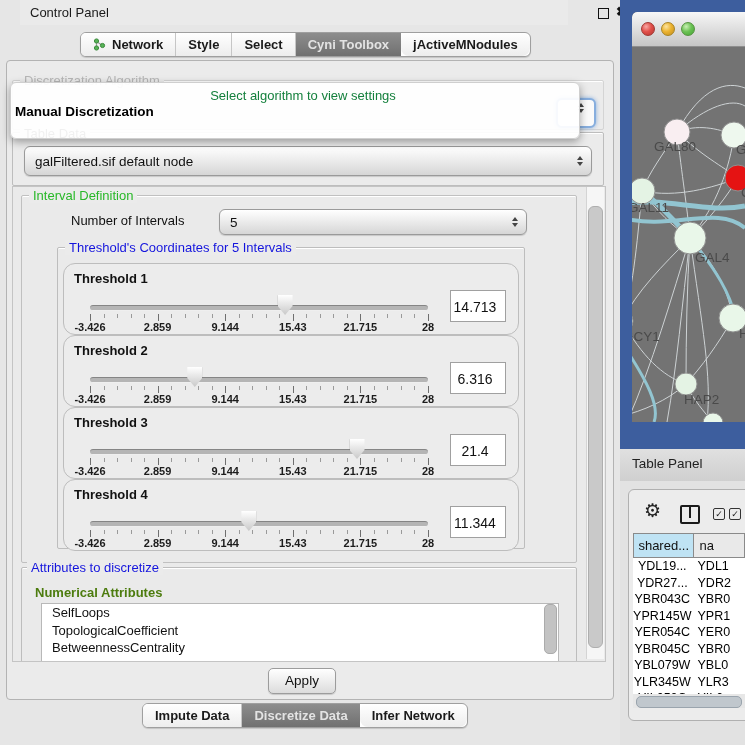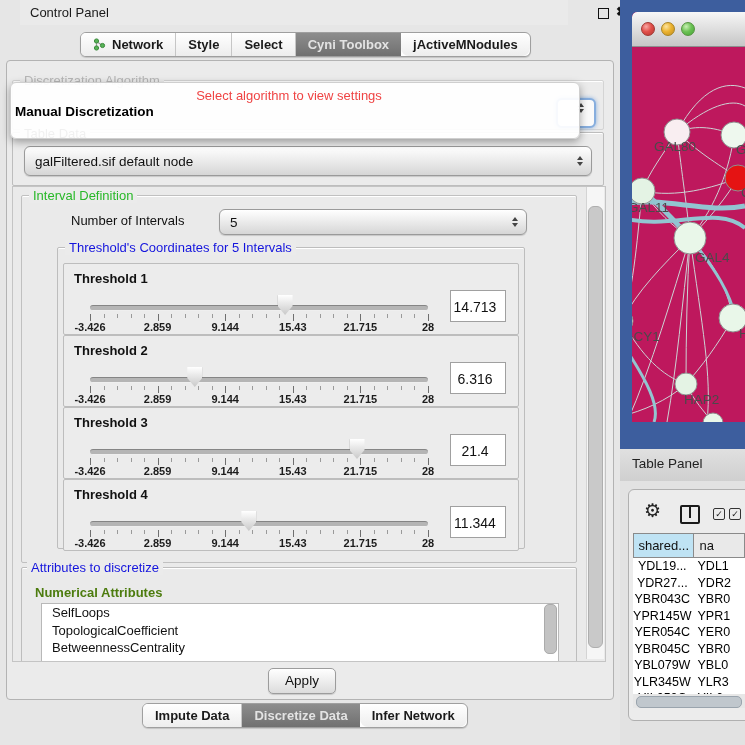--- a/index.html
+++ b/index.html
@@ -35,21 +35,21 @@
   
   .algo-group{left:12px;top:80px;width:590px;height:48px;border-color:#d4d4d4;}
   .algo-label{left:20px;top:73px;}
   .algo-combo-ghost{left:556px;top:98px;width:36px;height:26px;border:2px solid #87aede;
     border-radius:6px;background:#fafafa;box-shadow:0 0 4px #87aede;}
   .ghost-arrows{left:578px;top:103px;}
 
   
   .popup{left:10px;top:82px;width:568px;height:55px;background:rgba(255,255,255,.93);
          border:1px solid #cfcfcf;border-radius:6px;box-shadow:0 3px 8px rgba(0,0,0,.35);z-index:50;}
-  .popup-prompt{left:0;top:5px;width:556px;text-align:center;color:#ef4444;font-size:13px;}
+  .popup-prompt{left:14px;top:5px;width:556px;text-align:center;color:#15803d;font-size:13px;}
   .popup-opt1{left:4px;top:21px;font-weight:bold;font-size:13.5px;color:#000;}
   .popup-opt2{left:4px;top:38px;font-size:13.5px;color:#000;}
 
   
   .tabledata-group{left:12px;top:132px;width:590px;height:52px;}
   .tabledata-label{left:20px;top:126px;color:#333;}
   .combo{position:absolute;border:1px solid #9a9a9a;border-radius:6px;
          background:linear-gradient(#ffffff,#d6d6d6);box-shadow:0 1px 1px rgba(0,0,0,.15);
          display:flex;align-items:center;padding:0 10px;font-size:13.5px;color:#111;}
   .combo .spin{position:absolute;right:8px;top:50%;transform:translateY(-50%);
@@ -65,21 +65,21 @@
   .vscroll-thumb{left:588px;top:206px;width:13px;height:440px;border-radius:6px;
                  background:#c9c9c9;border:1px solid #aeaeae;}
 
   .interval-group{left:8px;top:8px;width:554px;height:366px;border-color:#c0c0c0;}
   .intervals-label{left:58px;top:26px;font-weight:normal;color:#111;}
   .intervals-spinner{left:206px;top:22px;width:286px;height:24px;}
   .thr-group{left:44px;top:60px;width:466px;height:300px;}
   .thr-group-label{left:52px;top:53px;}
 
   .thr-box{position:absolute;left:50px;width:454px;height:70px;background:#ececec;
-           border:1px solid #bdbdbd;border-radius:2px;}
+           border:1px solid #bdbdbd;border-radius:12px;}
   .thr-label{position:absolute;left:10px;top:7px;font-weight:bold;font-size:13px;color:#111;}
   .track{position:absolute;left:26px;top:41px;width:338px;height:4px;border-radius:3px;
          background:#b5b5b5;border-top:1px solid #858585;border-bottom:1px solid #efefef;}
   .thumb{position:absolute;top:31px;width:15px;height:20px;
          background:linear-gradient(#ffffff,#c9c9c9);
          clip-path:polygon(0 0,100% 0,100% 55%,50% 100%,0 55%);
          filter:drop-shadow(0 0 1px #777);}
   .ticks-minor{position:absolute;left:26px;top:50px;width:338px;height:4px;
       background-image:repeating-linear-gradient(to right,#9a9a9a 0 1px,transparent 1px 4%);
       border-right:1px solid #9a9a9a;}
@@ -97,21 +97,21 @@
   .attr-list{left:28px;top:416px;width:516px;height:120px;background:#fff;border:1px solid #b8b8b8;overflow:hidden;}
   .attr-item{padding:1px 0 1px 10px;font-size:13px;color:#111;line-height:15.5px;}
   .attr-scroll{left:531px;top:417px;width:11px;height:48px;border-radius:5px;background:#c3c3c3;border:1px solid #ababab;}
 
   .apply-btn{left:268px;top:668px;width:66px;height:24px;border:1px solid #9c9c9c;border-radius:5px;
              background:linear-gradient(#ffffff,#dcdcdc);text-align:center;line-height:23px;
              font-size:13.5px;color:#111;box-shadow:0 1px 1px rgba(0,0,0,.15);}
 
   
   .blue-bg{left:620px;top:0;width:125px;height:449px;background:#3d5e9e;}
-  .net-window{left:632px;top:12px;width:113px;height:410px;background:#be185d;border-top-left-radius:5px;overflow:hidden;}
+  .net-window{left:632px;top:12px;width:113px;height:410px;background:#737373;border-top-left-radius:5px;overflow:hidden;}
   .net-titlebar{left:0;top:0;width:113px;height:34px;background:linear-gradient(#f7f7f7,#c6c6c6);
                 border-bottom:1px solid #8e8e8e;border-top-left-radius:5px;}
   .tl{position:absolute;top:10px;width:14px;height:14px;border-radius:50%;box-sizing:border-box;}
   .tl-red{left:9px;background:radial-gradient(circle at 35% 30%,#f props,#e2504a 40%,#c03a35);background:radial-gradient(circle at 35% 30%,#f7a8a4,#e2504a 45%,#b33530);border:1px solid #a03732;}
   .tl-yellow{left:29px;background:radial-gradient(circle at 35% 30%,#fbe3a0,#ecb32f 45%,#c08c22);border:1px solid #a98422;}
   .tl-green{left:49px;background:radial-gradient(circle at 35% 30%,#c9efb4,#6cc254 45%,#43a336);border:1px solid #55933f;}
   .net-canvas{left:0;top:34px;width:113px;height:376px;}
 
   .tablepanel-bar{left:620px;top:449px;width:125px;height:32px;
                   background:linear-gradient(#e0e0e0,#cfcfcf);border-bottom:1px solid #ababab;}

